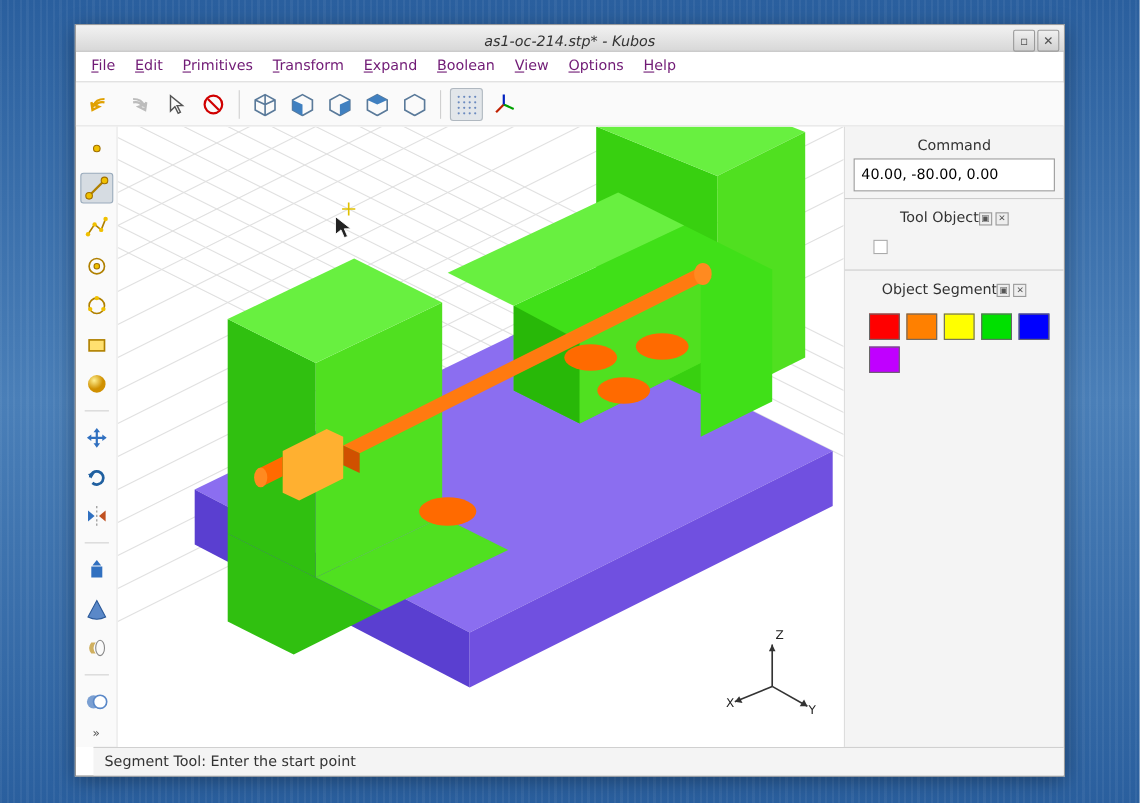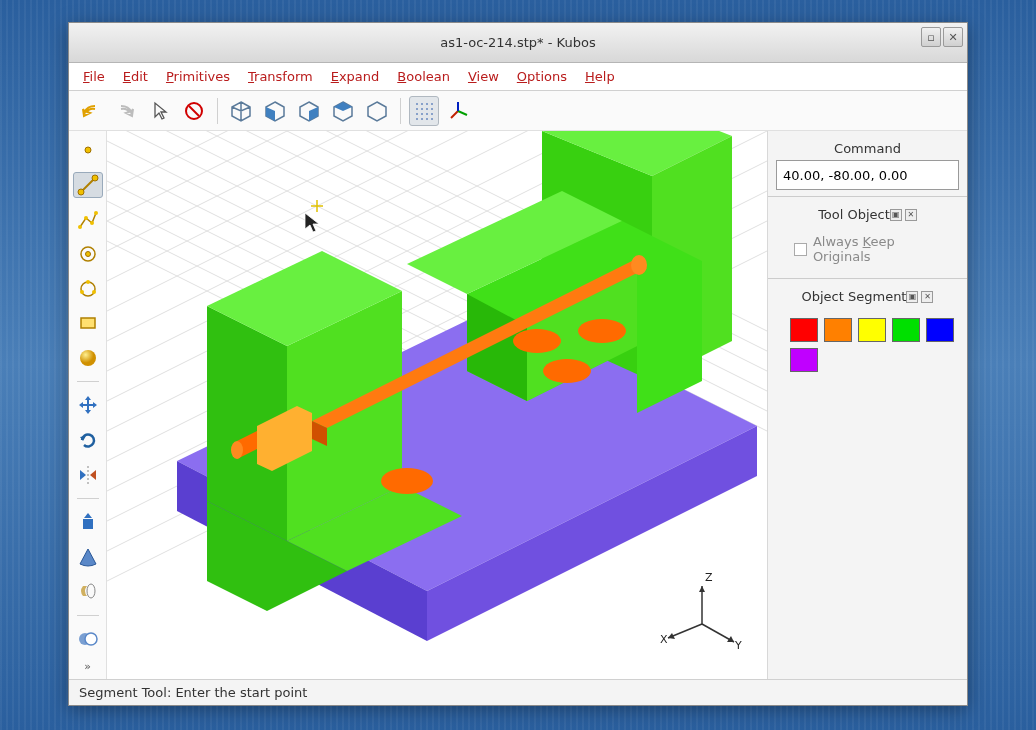--- a/index.html
+++ b/index.html
@@ -1,22 +1,22 @@
 <!DOCTYPE html>
 <html><head>
 <meta charset="utf-8">
 <style>
   * { box-sizing: border-box; margin: 0; padding: 0; font-family: "DejaVu Sans", "Liberation Sans", sans-serif; }
   body { background: linear-gradient(to bottom, #2a5f9e 0%, #4a7fb8 50%, #2a5f9e 100%); width: 1036px; height: 730px; overflow: hidden; position: relative; }
   body::before { content: ""; position: absolute; inset: 0; background: repeating-linear-gradient(90deg, rgba(255,255,255,0.05) 0 2px, transparent 2px 6px); }
   .window { position: absolute; left: 68px; top: 22px; width: 900px; height: 684px; background: #ffffff; border: 1px solid #8a8a8a; box-shadow: 0 4px 18px rgba(0,0,0,0.35); display: flex; flex-direction: column; }
-  .titlebar { height: 40px; background: linear-gradient(to bottom, #f2f2f2, #d8d8d8); border-bottom: 1px solid #b5b5b5; display: flex; align-items: center; justify-content: center; position: relative; font-size: 13px; color: #333; }
+  .titlebar { height: 24px; background: linear-gradient(to bottom, #f2f2f2, #d8d8d8); border-bottom: 1px solid #b5b5b5; display: flex; align-items: flex-end; justify-content: center; position: relative; font-size: 13px; color: #333; font-style: italic; }
   .titlebar .controls { position: absolute; right: 4px; top: 4px; display: flex; gap: 2px; }
   .tctrl { width: 20px; height: 20px; background: linear-gradient(to bottom,#f0f0f0,#d0d0d0); border: 1px solid #9a9a9a; border-radius: 2px; display: flex; align-items: center; justify-content: center; font-size: 11px; color: #555; }
-  .menubar { height: 28px; display: flex; align-items: center; padding: 0 6px; gap: 2px; border-bottom: 1px solid #d0d0d0; font-size: 13px; color: #b91c1c; }
+  .menubar { height: 28px; display: flex; align-items: center; padding: 0 6px; gap: 2px; border-bottom: 1px solid #d0d0d0; font-size: 13px; color: #701a75; }
   .menubar .mitem { padding: 3px 8px; }
   .menubar .mitem .u { text-decoration: underline; }
   .toolbar-top { height: 40px; display: flex; align-items: center; padding: 0 8px; gap: 4px; border-bottom: 1px solid #e0e0e0; background: #fafafa; }
   .tbtn { width: 30px; height: 30px; display: flex; align-items: center; justify-content: center; border-radius: 3px; }
   .tbtn.sel { background: #e2e6ea; border: 1px solid #b0b8c0; }
   .sep { width: 1px; height: 26px; background: #d0d0d0; margin: 0 4px; }
   svg { display: block; }
   .body { flex: 1; display: flex; overflow: hidden; }
   .left-toolbar { width: 38px; background: #fafafa; border-right: 1px solid #e0e0e0; display: flex; flex-direction: column; align-items: center; padding: 6px 0; gap: 8px; }
   .lbtn { width: 30px; height: 30px; display: flex; align-items: center; justify-content: center; border-radius: 3px; }
@@ -28,21 +28,21 @@
   .right-panel { width: 200px; border-left: 1px solid #d8d8d8; background: #f4f4f4; display: flex; flex-direction: column; font-size: 13px; color: #333; }
   .panel-sec { padding: 6px 8px; }
   .panel-title { font-size: 13px; color: #333; padding: 4px 0; display: flex; align-items:center; justify-content: center; }
   .panel-title .icons { display:flex; gap:3px; }
   .picon { width:12px; height:12px; border:1px solid #999; background:#eee; font-size:8px; display:flex; align-items:center; justify-content:center; color:#555;}
   .cmd-input { width: 100%; height: 26px; border: 1px solid #9a9a9a; background: #fff; padding: 14px 6px; font-size: 13px; }
   .chk-row { display:flex; align-items:center; gap:6px; color:#8a8a8a; padding: 8px 4px 8px 18px; font-size:13px;}
   .chk { width:13px; height:13px; border:1px solid #aaa; background:#fff;}
   .colors { display:flex; flex-wrap:wrap; gap:6px; padding: 10px 4px 0 14px;}
   .swatch { width:28px; height:24px; border:1px solid #666; }
-  .statusbar { height: 26px; border-top: 1px solid #d0d0d0; display:flex; align-items:center; padding: 0 10px; font-size: 13px; color: #333; background:#f4f4f4;}
+  .statusbar { height: 26px; border-top: 1px solid #d0d0d0; display:flex; align-items:center; padding: 0 10px; font-size: 13px; color: #333; background:#f4f4f4;margin-left:16px;}
   .cursor-ov { position:absolute; }
   .chev { font-size:11px; color:#555; }
 </style>
 </head>
 <body>
 
 <div class="window">
 
   <div class="titlebar">
     <span>as1-oc-214.stp* - Kubos</span>
@@ -371,21 +371,20 @@
       <div class="panel-sec">
         <div class="panel-title">
           <span>Tool Object</span>
           <div class="icons">
             <div class="picon">▣</div>
             <div class="picon">✕</div>
           </div>
         </div>
         <div class="chk-row">
           <div class="chk"></div>
-          <span>Always <span style="text-decoration:underline">K</span>eep Originals</span>
         </div>
       </div>
       <div style="height:1px;background:#ccc;"></div>
       <div class="panel-sec">
         <div class="panel-title">
           <span>Object Segment</span>
           <div class="icons">
             <div class="picon">▣</div>
             <div class="picon">✕</div>
           </div>

